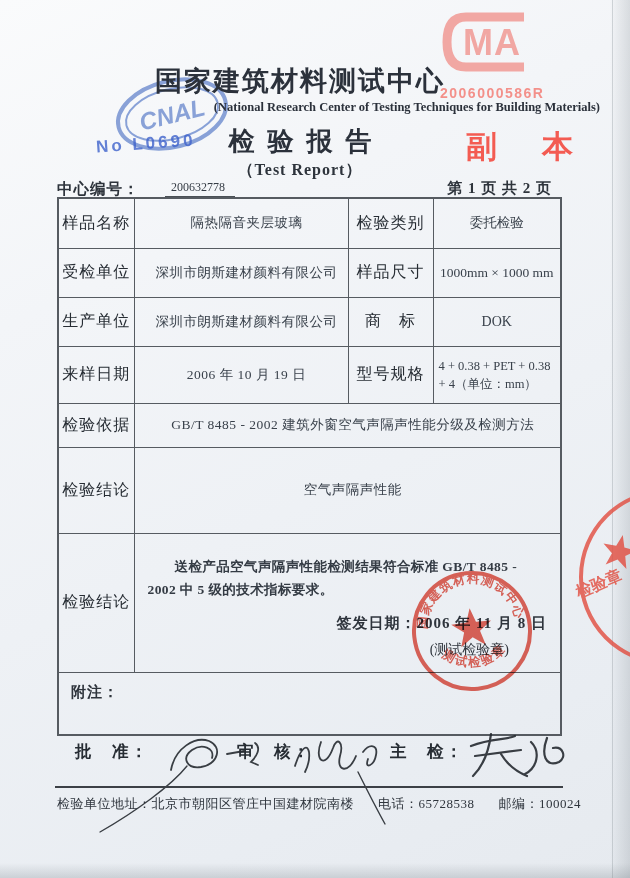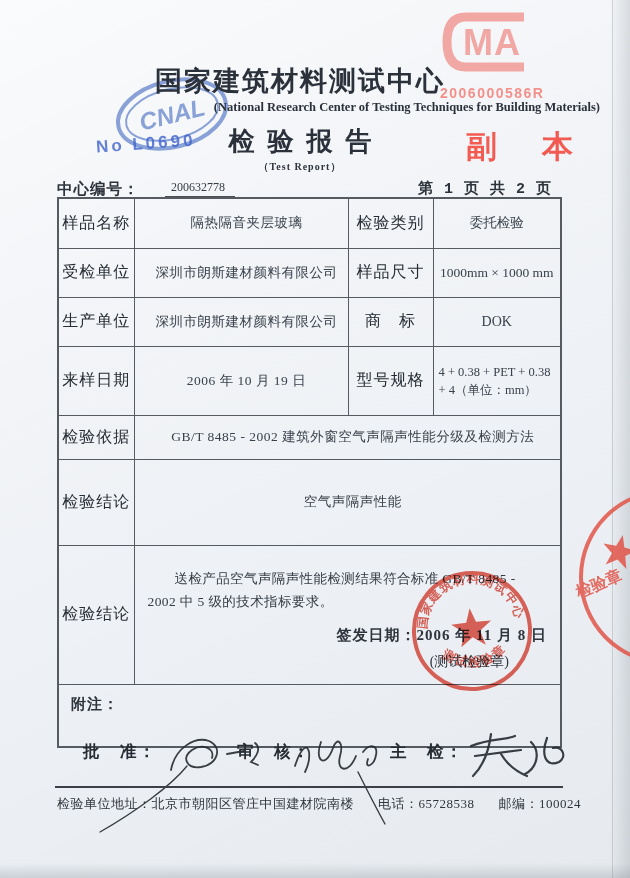--- a/index.html
+++ b/index.html
@@ -9,46 +9,46 @@
   .shade-right{position:absolute;top:0;right:0;width:20px;height:100%;
     background:linear-gradient(to right,rgba(0,0,0,0),rgba(115,125,132,.10) 45%,rgba(115,125,132,.22));}
   .shade-right-line{position:absolute;top:0;right:17px;width:1px;height:100%;background:rgba(140,150,156,.35);}
   .shade-bottom{position:absolute;left:0;bottom:0;width:100%;height:15px;
     background:linear-gradient(to bottom,rgba(0,0,0,0),rgba(105,115,122,.24));}
 
   .hdr{position:absolute;left:0;right:30px;text-align:center;}
   .t-cn{top:63px;font-size:27px;font-weight:600;letter-spacing:2px;color:#2b313b;}
   .t-en{top:100px;font-size:12.5px;font-weight:700;color:#2b313b;}
   .t-rep{top:124px;font-size:26px;font-weight:600;letter-spacing:13px;text-indent:13px;color:#2b313b;}
-  .t-rep-en{top:160px;font-size:10px;font-weight:700;letter-spacing:1px;}
+  .t-rep-en{top:160px;font-size:16px;font-weight:700;letter-spacing:1px;}
 
   .blue-oval{position:absolute;left:112px;top:74px;opacity:.78;filter:blur(.5px);}
   .blue-no{position:absolute;left:96px;top:134px;font-family:"Liberation Sans","DejaVu Sans",sans-serif;
     font-size:17px;font-weight:600;letter-spacing:3px;color:#3f63cc;opacity:.8;transform:rotate(-4deg);}
 
   .cma{position:absolute;left:436px;top:5px;opacity:.8;filter:blur(.3px);}
   .cma-code{position:absolute;left:440px;top:85px;font-family:"Liberation Sans","DejaVu Sans",sans-serif;
     font-size:14px;font-weight:700;letter-spacing:1.5px;color:#f4867f;opacity:.9;}
   .copy-mark{position:absolute;left:466px;top:126px;font-size:31px;font-weight:600;letter-spacing:45px;
     white-space:nowrap;color:#f4473c;opacity:.88;}
 
   .cno-label{position:absolute;left:57px;top:179px;font-size:15.5px;font-weight:700;letter-spacing:1px;}
   .cno-value{position:absolute;left:122px;top:180px;font-size:12px;padding:0 10px 1px 6px;
     border-bottom:1.4px solid #4a5056;color:#343b44;margin-left:43px;}
-  .pageinfo{position:absolute;right:78px;top:179px;font-size:15px;font-weight:600;letter-spacing:1px;font-family:Liberation Mono, monospace;}
+  .pageinfo{position:absolute;right:78px;top:179px;font-size:15px;font-weight:600;letter-spacing:1px;}
 
   table.rep{position:absolute;left:57px;top:197px;width:503px;border-collapse:collapse;table-layout:fixed;
     border:2px solid #565b61;}
   table.rep td{border:1.5px solid #565b61;overflow:hidden;}
   .lab{text-align:center;font-weight:400;font-size:16px;letter-spacing:1px;color:#262c33;}
   .val-main{padding-left:12px;font-size:13.5px;color:#39414b;letter-spacing:.5px;text-align:center;}
   .val-side{text-align:center;font-size:13.5px;color:#39414b;}
-  .val-spec{font-size:12.5px;padding:16px 5px;line-height:1.45;color:#39414b;text-align:left;}
+  .val-spec{font-size:12.5px;padding:10px 5px;line-height:1.45;color:#39414b;text-align:left;}
   .concl-cell{position:relative;vertical-align:top;}
-  .concl-text{margin:20px 14px 8px 12px;text-indent:2em;font-size:13.5px;line-height:1.75;color:#343b44;letter-spacing:.4px;}
+  .concl-text{margin:20px 14px 8px 12px;text-indent:2em;font-size:13.5px;line-height:1.75;color:#343b44;letter-spacing:.4px;font-weight:bold;}
   .issue-line{margin-top:12px;text-align:right;padding-right:12px;font-size:15px;font-weight:600;letter-spacing:1px;}
   .stamp-note{text-align:right;padding-right:50px;margin-top:8px;font-size:14px;color:#2e343c;}
   .note-cell{vertical-align:top;padding:10px 0 0 12px;font-weight:600;font-size:15px;letter-spacing:1px;}
 
   .main-seal{position:absolute;left:402px;top:567px;opacity:.84;filter:blur(.3px);mix-blend-mode:multiply;}
   .edge-stamp{position:absolute;left:575px;top:486px;width:55px;height:196px;overflow:hidden;opacity:.78;filter:blur(.4px);}
 
   .sig-row{position:absolute;left:55px;top:741px;width:520px;height:40px;}
   .sig-label{position:absolute;font-size:16.5px;font-weight:600;letter-spacing:2px;color:#262c33;}
   .sig-svg{position:absolute;left:55px;top:724px;pointer-events:none;}
@@ -166,21 +166,21 @@
     <svg width="200" height="200" viewBox="0 0 200 200">
       <g transform="rotate(12 92 91)" fill="none" stroke="#e2483a">
         <circle cx="92" cy="91" r="86" stroke-width="4"></circle>
         <polygon fill="#e2483a" stroke="none" points="40,59 44.2,71.1 57.1,71.4 46.8,79.2 50.6,91.6 40,84.2 29.4,91.6 33.2,79.2 22.9,71.4 35.8,71.1"></polygon>
         <text x="10" y="130" font-size="16" font-weight="bold" fill="#e2483a" stroke="none" transform="rotate(-35 10 130)">检验章</text>
       </g>
     </svg>
   </div>
 
   <div class="sig-row">
-    <span class="sig-label" style="left:28px">批　准：</span>
+    <span class="sig-label" style="left:20px">批　准：</span>
     <span class="sig-label" style="left:182px">审　核：</span>
     <span class="sig-label" style="left:335px">主　检：</span>
   </div>
 
   <svg class="sig-svg" width="520" height="115" viewBox="0 0 520 115">
     <g fill="none" stroke="#262b31" stroke-width="1.8" stroke-linecap="round" opacity="0.9">
       <path d="M116,46 C120,24 140,12 154,17 C168,23 163,40 146,43 C132,45 126,34 137,26 C147,19 160,24 157,34"></path>
       <path d="M172,30 L189,27"></path>
       <path d="M200,19 C207,24 201,33 196,38 L203,41"></path>
       <path stroke-width="1.4" d="M132,42 C116,62 80,88 45,108"></path>

